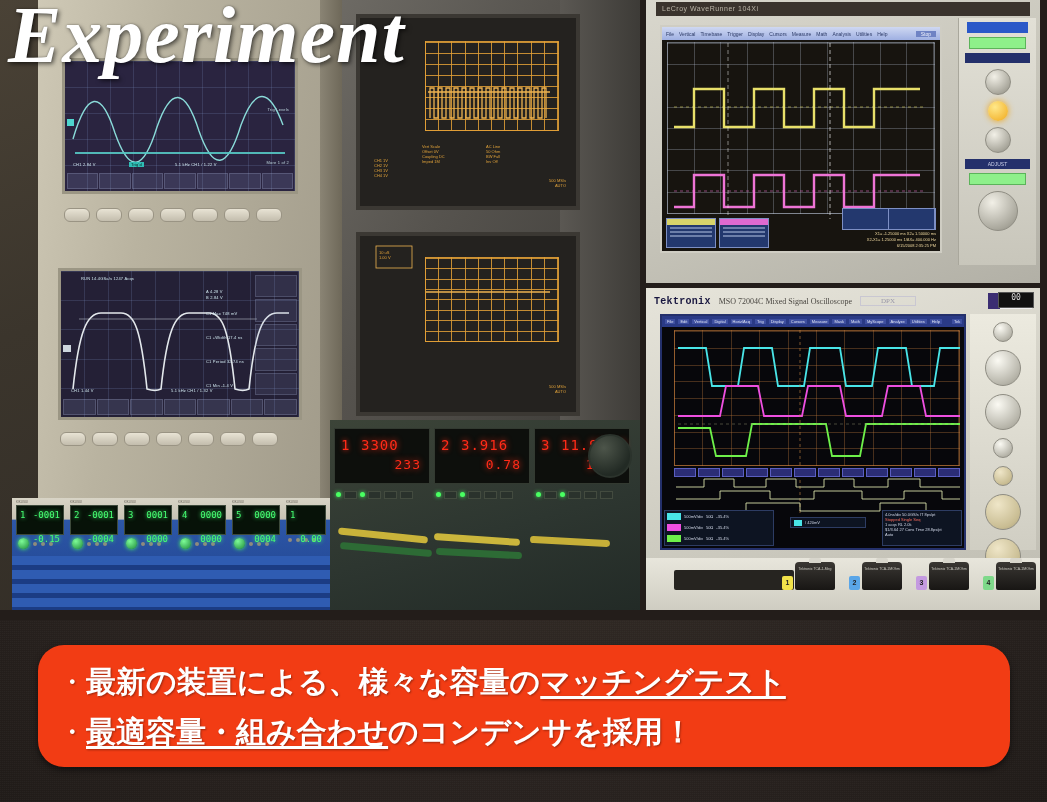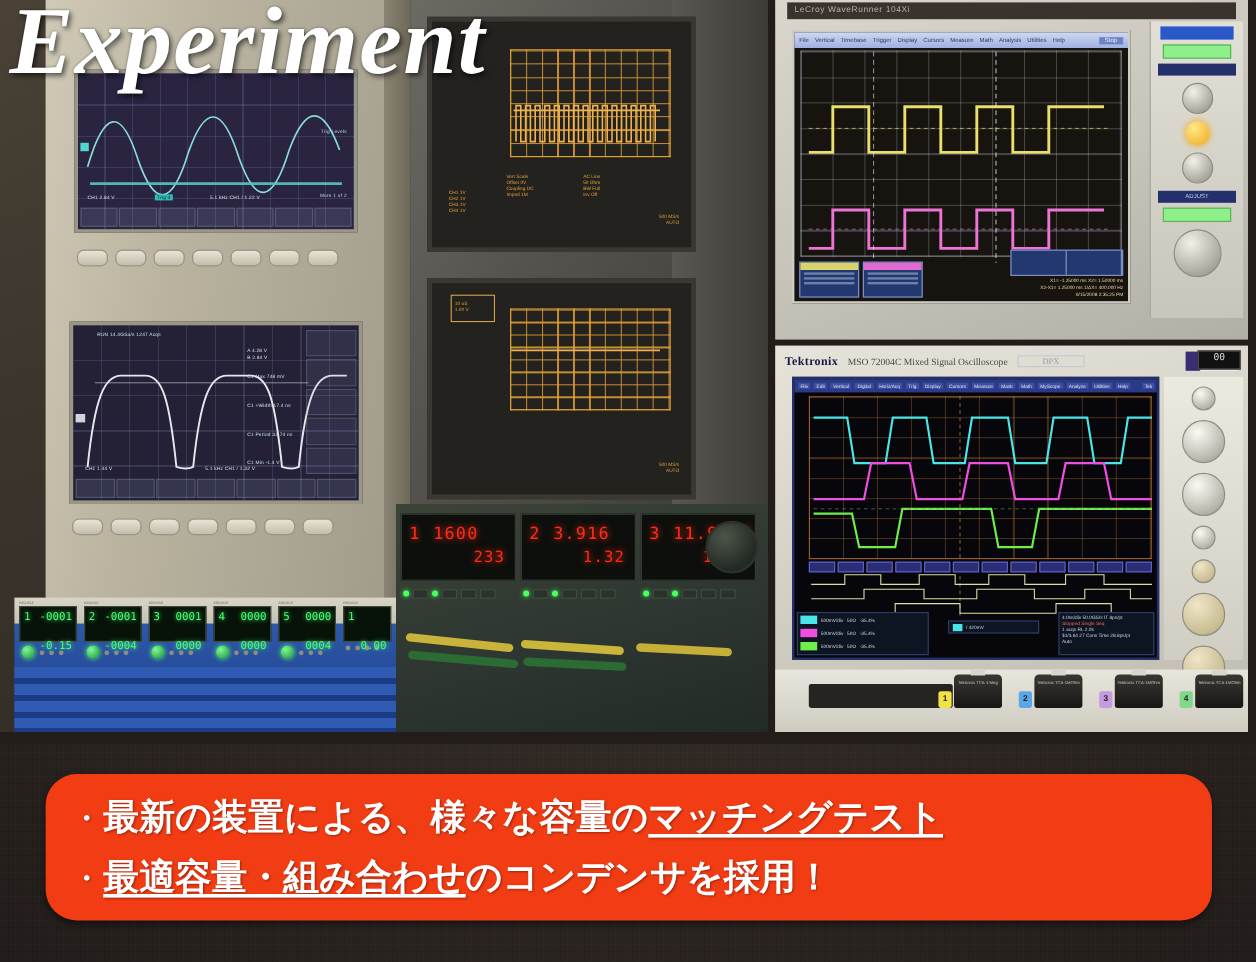--- a/index.html
+++ b/index.html
@@ -152,21 +152,21 @@
     border:1px solid #908e84; }
   .lc-knob.sm { width:26px; height:26px; }
   .lc-amber { width:20px; height:20px; border-radius:50%; margin:4px auto;
     background:radial-gradient(circle at 35% 30%,#ffe88a,#f0a81a); box-shadow:0 0 6px #f0a81a; }
 
   
   #photo-tek { left:646px; top:288px; width:394px; height:322px;
     background:linear-gradient(165deg,#e6e4da 0%, #d2d0c5 50%, #bdbbb0 100%); }
   .tek-brandbar { position:absolute; left:8px; top:4px; right:8px; height:18px;
     display:flex; align-items:center; gap:8px; }
-  .tek-logo { font-family:Liberation Serif, serif; font-weight:bold; font-size:10px;
+  .tek-logo { font-family:Liberation Mono, monospace; font-weight:bold; font-size:10px;
     color:#18163f; letter-spacing:.3px; }
   .tek-model { font-family:"Liberation Serif", serif; font-size:8px; color:#4a4742; }
   .tek-dpx { font-family:"Liberation Serif", serif; font-size:7px; color:#9a98a8;
     border:1px solid #c9c7d2; padding:0 20px; }
   .tek-badge { margin-left:auto; width:44px; height:16px;
     background:linear-gradient(135deg,#3b2d72 0 46%, #efefef 46%); position:relative;}
   .tek-badge span { position:absolute; right:2px; top:1px; font-size:4px; color:#2a2160; line-height:5px; text-align:right;}
   .tek-screen { position:absolute; left:14px; top:26px; width:306px; height:236px;
     background:#07070b; border:2px solid #24306b; }
   .tek-menubar { position:absolute; left:0; right:0; top:0; height:11px;
@@ -372,27 +372,27 @@
       </svg>
       <div class="crt-text" style="left:19px; top:14px;">10 uS
 1.00 V</div>
       <div class="crt-text" style="right:10px; bottom:18px; text-align:right;">500 MS/s
 AUTO</div>
     </div>
 
     <div id="psu-rack">
       <div class="psu-mod" style="left:4px;">
         <div class="psu-num">1</div>
-        <div class="psu-v">1600</div>
+        <div class="psu-v">3300</div>
         <div class="psu-a">233</div>
       </div>
       <div class="psu-mod" style="left:104px;">
         <div class="psu-num">2</div>
         <div class="psu-v">3.916</div>
-        <div class="psu-a">1.32</div>
+        <div class="psu-a">0.78</div>
       </div>
       <div class="psu-mod" style="left:204px;">
         <div class="psu-num">3</div>
         <div class="psu-v">11.9904</div>
         <div class="psu-a">1.79</div>
       </div>
       <div class="psu-knob"></div>
       <div class="psu-btnrow" style="left:6px; top:70px;">
         <span class="psu-led"></span>
           <i></i>

